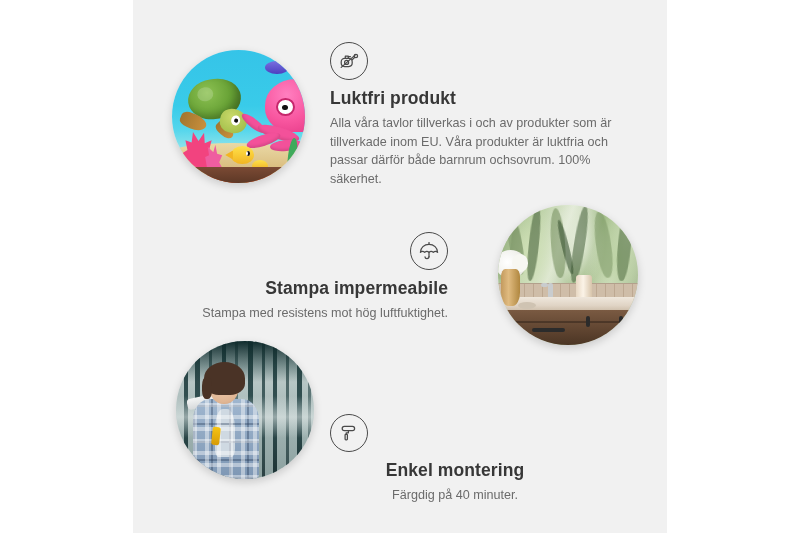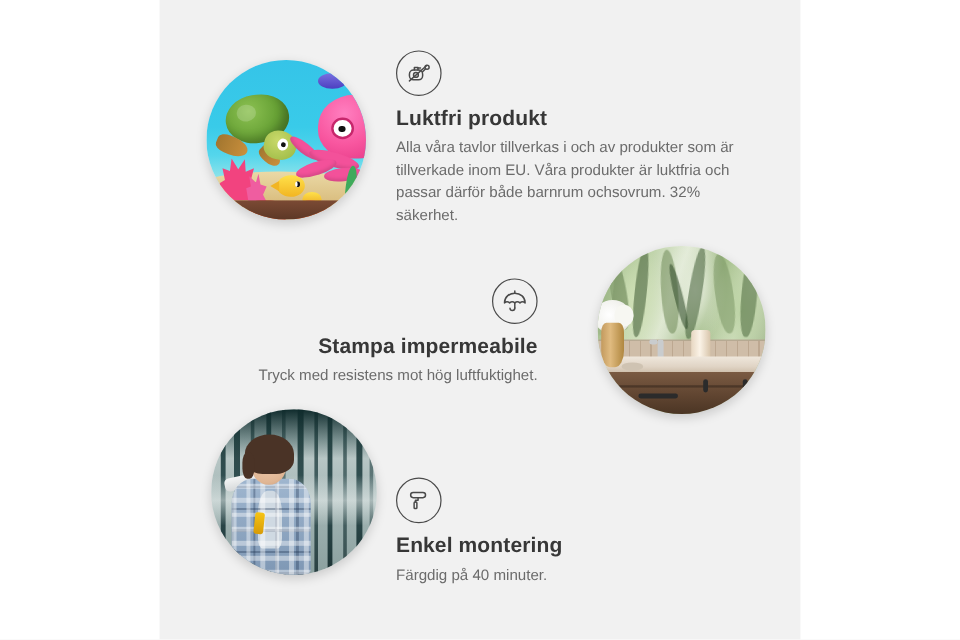--- a/index.html
+++ b/index.html
@@ -390,34 +390,34 @@
         <path d="M7.6 9.4h4.2c1.9 0 3.4 1.6 3.4 3.5v1.2c0 1.9-1.5 3.4-3.4 3.4H7.6c-1.9 0-3.4-1.5-3.4-3.4v-1.2c0-1.9 1.5-3.5 3.4-3.5z"></path>
         <path d="M8.3 9.4V7.2h3v2.2"></path>
         <path d="M11.3 7.7h2.1"></path>
         <path d="M15.2 10.8l2.3-2.3"></path>
         <circle cx="18.9" cy="7" r="1.7"></circle>
         <circle cx="9.6" cy="13.4" r="2"></circle>
         <line x1="4.2" y1="18.4" x2="18.6" y2="5.6"></line>
       </svg>
     </div>
     <h3>Luktfri produkt</h3>
-    <p>Alla våra tavlor tillverkas i och av produkter som är tillverkade inom EU. Våra produkter är luktfria och passar därför både barnrum ochsovrum. 32% säkerhet.</p>
+    <p>Alla våra tavlor tillverkas i och av produkter som är tillverkade inom EU. Våra produkter är luktfria och passar därför både barnrum ochsovrum. 100% säkerhet.</p>
   </div>
 
   <div class="feature align-right" style="left:168px; top:232px; width:280px;">
     <div class="icon-badge">
       <svg width="24" height="24" viewBox="0 0 24 24" fill="none" stroke="#4a4a4a" stroke-width="1.25" stroke-linecap="round" stroke-linejoin="round">
         <path d="M3.4 13.4c0-4.7 3.85-8.1 8.6-8.1s8.6 3.4 8.6 8.1c-1.45-1.25-2.85-1.25-4.3 0-1.45-1.25-2.85-1.25-4.3 0-1.45-1.25-2.85-1.25-4.3 0-1.45-1.25-2.85-1.25-4.3 0z"></path>
         <line x1="12" y1="13.4" x2="12" y2="17.6"></line>
         <path d="M12 17.6c0 1.2-.95 2.1-2.05 2.1-1.05 0-1.9-.8-1.95-1.85"></path>
         <line x1="12" y1="5.3" x2="12" y2="3.6"></line>
       </svg>
     </div>
     <h3>Stampa impermeabile</h3>
-    <p>Tryck med resistens mot hög luftfuktighet.</p>
+    <p>Stampa med resistens mot hög luftfuktighet.</p>
   </div>
 
   <div class="photo-circle" style="left:498px; top:205px; width:140px; height:140px;">
     <div class="scene">
       <div class="bath-wall"></div>
       <div class="leafstroke ls1"></div>
       <div class="leafstroke ls2"></div>
       <div class="leafstroke ls3"></div>
       <div class="leafstroke ls4"></div>
       <div class="leafstroke ls5"></div>
@@ -463,21 +463,21 @@
         <div class="plaid"></div>
       </div>
       <div class="yellow-tool"></div>
       <div class="woman-head">
         <div class="smile"></div>
       </div>
       <div class="woman-hair"></div>
     </div>
   </div>
 
-  <div class="feature align-left" style="left:330px; top:398px; width:250px;">
+  <div class="feature align-left" style="left:330px; top:414px; width:250px;text-align:center;">
     <div class="icon-badge">
       <svg width="24" height="24" viewBox="0 0 24 24" fill="none" stroke="#4a4a4a" stroke-width="1.25" stroke-linecap="round" stroke-linejoin="round">
         <rect x="5.2" y="5.4" width="12.4" height="4.3" rx="2.15"></rect>
         <path d="M11.4 9.7v2.1H9.2v1.6"></path>
         <rect x="8.1" y="13.4" width="2.3" height="5.4" rx="0.7"></rect>
       </svg>
     </div>
     <h3>Enkel montering</h3>
     <p>Färgdig på 40 minuter.</p>
   </div>

